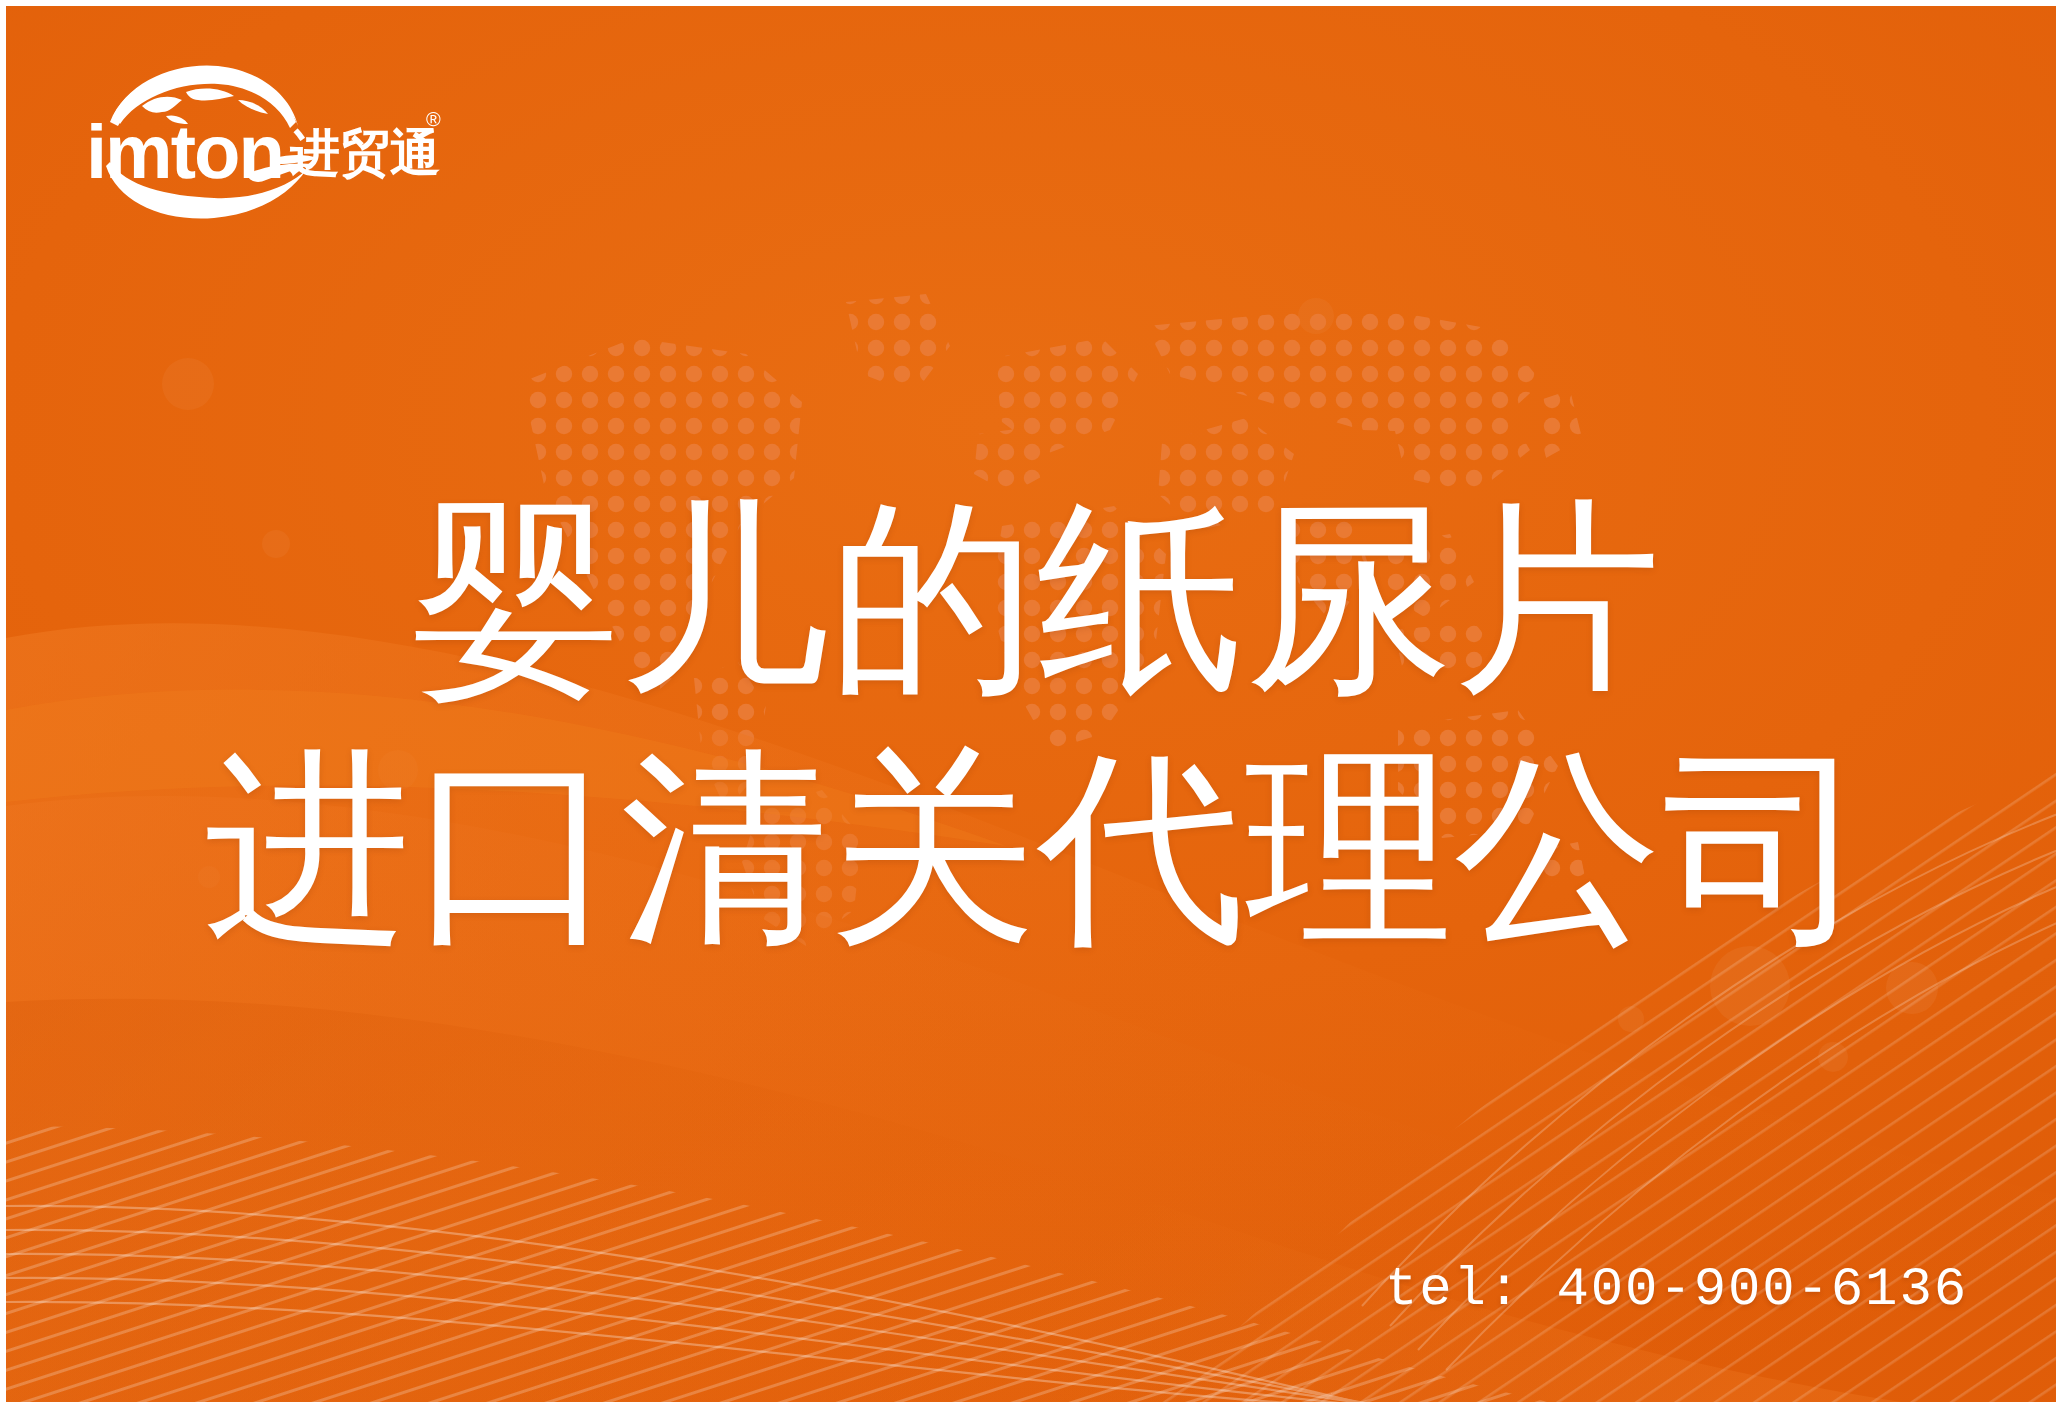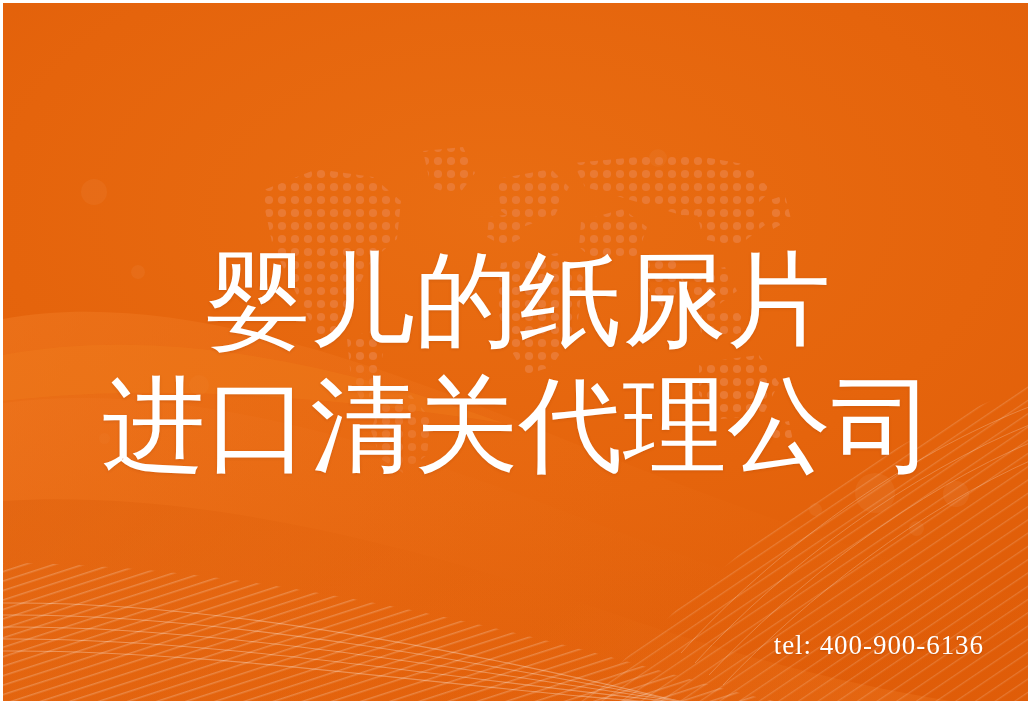--- a/index.html
+++ b/index.html
@@ -89,21 +89,21 @@
   }
 
   
   .tel {
     position: absolute;
     right: 44px;
     bottom: 40px;
     color: #ffffff;
     font-size: 27px;
     letter-spacing: 0.035em;
-    font-family: Liberation Serif, serif;
+    font-family: Liberation Mono, monospace;
     text-shadow: 0 1px 2px rgba(120,45,0,0.25);
     text-align: right;
   }
 </style>
 </head>
 <body>
 
 <div id="banner">
 
   <div class="layer base-grad"></div>
@@ -221,20 +221,43 @@
       </g>
       <g fill="none" stroke="#ffffff" stroke-width="1" opacity="0.22">
         <path d="M1031,402 C900,452 770,548 678,650"></path>
         <path d="M1031,420 C906,470 782,562 692,660"></path>
         <path d="M1031,438 C912,488 794,578 706,672"></path>
         <path d="M1031,456 C918,506 806,592 720,682"></path>
       </g>
     </svg>
   </div>
 
+  <div class="logo">
+    <svg width="180" height="80" viewBox="0 0 180 80" xmlns="http://www.w3.org/2000/svg">
+      <g fill="#ffffff">
+
+        <path d="M14,30 C22,10 46,0 68,2 C88,4 104,16 108,32 C104,20 88,11 68,10 C46,9 26,17 18,32 Z"></path>
+        <path d="M16,26 C26,8 48,2 70,5 C89,8 103,18 107,30 L104,33 C98,20 84,12 68,11 C48,10 28,18 19,31 Z"></path>
+
+        <path d="M30,22 C36,17 44,16 50,19 C46,22 44,25 40,25 C36,26 33,25 30,22 Z"></path>
+        <path d="M52,15 C60,12 70,13 76,17 C70,18 64,20 58,19 C55,19 53,17 52,15 Z"></path>
+        <path d="M78,19 C84,19 90,22 93,26 C88,25 82,23 78,19 Z"></path>
+        <path d="M42,27 C47,26 51,28 53,31 C48,31 44,30 42,27 Z"></path>
+
+        <path d="M12,52 C18,70 40,80 66,78 C88,76 104,66 112,54 C104,62 86,69 66,68 C42,67 22,62 14,50 Z"></path>
+        <path d="M82,56 C92,52 104,50 116,51 C108,53 100,56 92,59 C88,61 84,60 82,56 Z"></path>
+        <path d="M96,48 C104,46 112,46 118,48 C112,50 104,51 98,51 Z"></path>
+      </g>
+
+      <text x="2" y="58" font-family="'Liberation Sans','DejaVu Sans',sans-serif" font-size="38" font-weight="bold" fill="#ffffff" letter-spacing="-1">imton</text>
+
+      <text x="104" y="54" font-family="'Liberation Sans','DejaVu Sans',sans-serif" font-size="25" font-weight="bold" fill="#ffffff" letter-spacing="0">进贸通</text>
+      <text x="172" y="32" font-family="'Liberation Sans','DejaVu Sans',sans-serif" font-size="10" fill="#ffffff">®</text>
+    </svg>
+  </div>
 
   <div class="headline">
     <span class="hl hl1">婴儿的纸尿片</span>
     <span class="hl hl2">进口清关代理公司</span>
   </div>
 
   <div class="tel">tel: 400-900-6136</div>
 
 </div>
 

